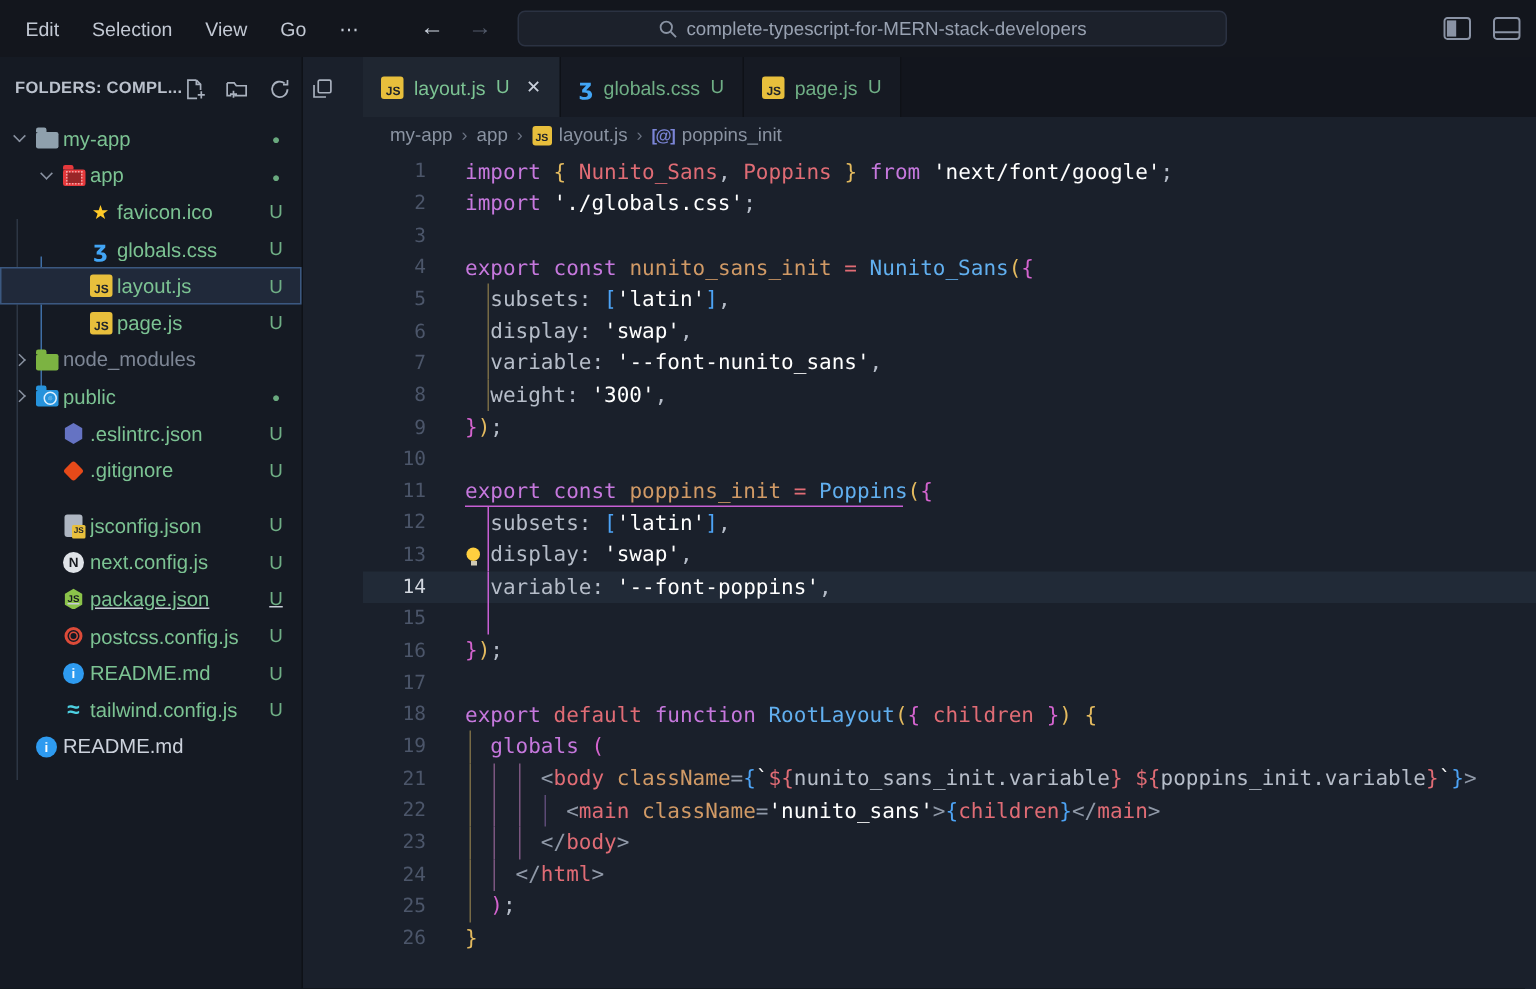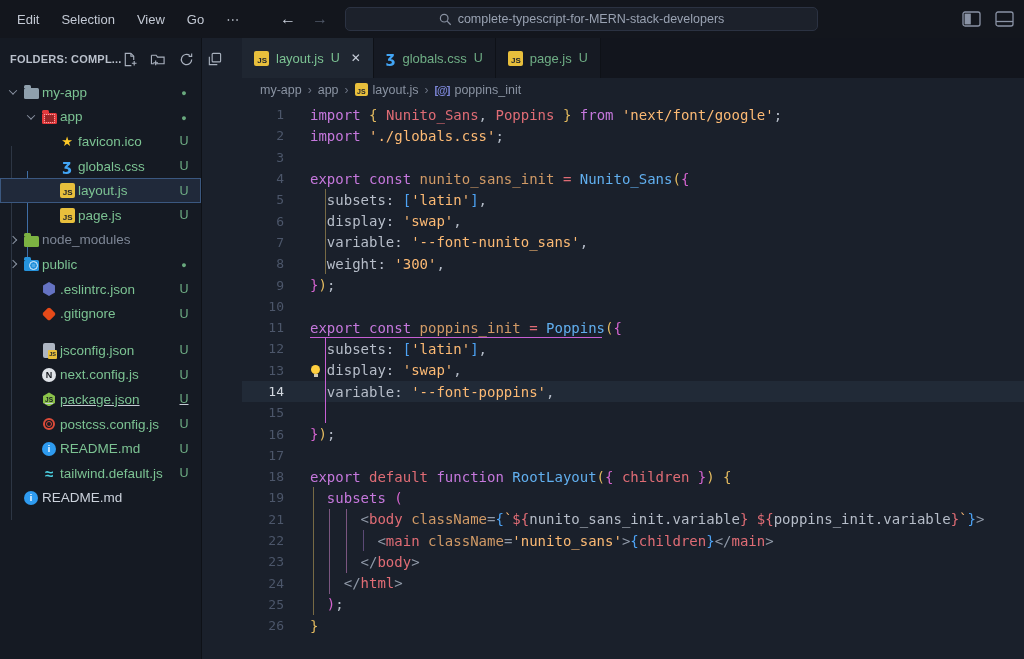--- a/index.html
+++ b/index.html
@@ -73,21 +73,21 @@
   .bc-sep { color:#6b7383; font-size:12px; }
   .bc-item { display:flex; align-items:center; gap:5px; }
   .bc-sym { color:#7c86d8; font-size:11px; font-weight:bold; letter-spacing:-1px; }
   
   #code { position:relative; padding-top:2px; font-family:"DejaVu Sans Mono", monospace; font-size:14px; }
   .cline { position:relative; height:21.3px; display:flex; white-space:pre; align-items:center; }
   .cline.cur { background:#212a37; }
   .ln { width:68px; flex:0 0 auto; text-align:right; padding-right:26px; color:#4c566a; font-size:13px; }
   .cline.cur .ln { color:#d3d8e0; }
   .ctext { flex:1 1 auto; }
-  .tk-kw{color:#c678dd} .tk-red{color:#e06c75} .tk-str{color:#fdba74} .tk-fn{color:#61afef}
+  .tk-kw{color:#c678dd} .tk-red{color:#e06c75} .tk-str{color:#ffffff} .tk-fn{color:#61afef}
   .tk-or{color:#d19a66} .tk-fg{color:#b6bdc9} .tk-pu{color:#9099a8}
   .tk-b1{color:#e3ba5f} .tk-b2{color:#d464cf} .tk-b3{color:#4da3f5}
   .guide { position:absolute; top:0; width:1px; height:100%; }
   .g-gold{background:#776a45} .g-pur{background:#c75fd4} .g-pink{background:#7b5680} .g-dpur{background:#5c4a76}
   .scope-h { position:absolute; left:68px; bottom:0; width:292px; height:1px; background:#c75fd4; }
   .bulb { position:absolute; left:69px; top:5px; width:9px; height:9px; border-radius:50%; background:#ffcf3f; }
   .bulb::after { content:""; position:absolute; left:2.5px; top:9px; width:4px; height:3px; background:#cfc9b5; }
   svg { display:block; }
 </style>
 </head>
@@ -296,21 +296,21 @@
             <span class="fi circle" style="--cc:#2e9bf0;color:#fff">i</span>
           </span>
           <span class="tlabel t-green">README.md</span>
           <span class="tbadge">U</span>
         </div>
         <div class="trow" style="padding-left: 23px;">
           <span class="chevslot"></span>
           <span class="iconslot">
             <span class="fi ic-tw">≈</span>
           </span>
-          <span class="tlabel t-green">tailwind.default.js</span>
+          <span class="tlabel t-green">tailwind.config.js</span>
           <span class="tbadge">U</span>
         </div>
         <div class="trow" style="padding-left: 5px;">
           <span class="chevslot"></span>
           <span class="iconslot">
             <span class="fi circle" style="--cc:#2e9bf0;color:#fff">i</span>
           </span>
           <span class="tlabel t-plain">README.md</span>
           <span class="tbadge"></span>
         </div>
@@ -367,21 +367,21 @@
         <div class="cline"><span class="ln">9</span><span class="ctext"><span class="tk-b2">}</span><span class="tk-b1">)</span><span class="tk-fg">;</span></span></div>
         <div class="cline"><span class="ln">10</span><span class="ctext"></span></div>
         <div class="cline"><span class="scope-h"></span><span class="ln">11</span><span class="ctext"><span class="tk-kw">export</span><span class="tk-kw"> const</span><span class="tk-or"> poppins_init</span><span class="tk-red"> =</span><span class="tk-fn"> Poppins</span><span class="tk-b1">(</span><span class="tk-b2">{</span></span></div>
         <div class="cline"><span class="guide g-pur" style="left: 83px;"></span><span class="ln">12</span><span class="ctext"><span class="tk-fg">  subsets: </span><span class="tk-b3">[</span><span class="tk-str">'latin'</span><span class="tk-b3">]</span><span class="tk-fg">,</span></span></div>
         <div class="cline"><span class="guide g-pur" style="left: 83px;"></span><span class="bulb"></span><span class="ln">13</span><span class="ctext"><span class="tk-fg">  display: </span><span class="tk-str">'swap'</span><span class="tk-fg">,</span></span></div>
         <div class="cline cur"><span class="guide g-pur" style="left: 83px;"></span><span class="ln">14</span><span class="ctext"><span class="tk-fg">  variable: </span><span class="tk-str">'--font-poppins'</span><span class="tk-fg">,</span></span></div>
         <div class="cline"><span class="guide g-pur" style="left: 83px;"></span><span class="ln">15</span></div>
         <div class="cline"><span class="ln">16</span><span class="ctext"><span class="tk-b2">}</span><span class="tk-b1">)</span><span class="tk-fg">;</span></span></div>
         <div class="cline"><span class="ln">17</span><span class="ctext"></span></div>
         <div class="cline"><span class="ln">18</span><span class="ctext"><span class="tk-kw">export</span><span class="tk-red"> default</span><span class="tk-kw"> function</span><span class="tk-fn"> RootLayout</span><span class="tk-b1">(</span><span class="tk-b2">{</span><span class="tk-red"> children </span><span class="tk-b2">}</span><span class="tk-b1">)</span><span class="tk-b1"> {</span></span></div>
-        <div class="cline"><span class="guide g-gold" style="left: 71px;"></span><span class="ln">19</span><span class="ctext"><span class="tk-kw">  subsets</span><span class="tk-b2"> (</span></span></div>
+        <div class="cline"><span class="guide g-gold" style="left: 71px;"></span><span class="ln">19</span><span class="ctext"><span class="tk-kw">  globals</span><span class="tk-b2"> (</span></span></div>
         <div class="cline"><span class="guide g-gold" style="left: 71px;"></span><span class="guide g-pink" style="left: 87px;"></span><span class="guide g-pink" style="left: 104px;"></span><span class="ln">21</span><span class="ctext"><span class="tk-pu">      &lt;</span><span class="tk-red">body</span><span class="tk-or"> className</span><span class="tk-pu">=</span><span class="tk-b3">{</span><span class="tk-str">`</span><span class="tk-red">${</span><span class="tk-fg">nunito_sans_init.variable</span><span class="tk-red">}</span><span class="tk-fg"> </span><span class="tk-red">${</span><span class="tk-fg">poppins_init.variable</span><span class="tk-red">}</span><span class="tk-str">`</span><span class="tk-b3">}</span><span class="tk-pu">&gt;</span></span></div>
         <div class="cline"><span class="guide g-gold" style="left: 71px;"></span><span class="guide g-pink" style="left: 87px;"></span><span class="guide g-pink" style="left: 104px;"></span><span class="guide g-dpur" style="left: 121px;"></span><span class="ln">22</span><span class="ctext"><span class="tk-pu">        &lt;</span><span class="tk-red">main</span><span class="tk-or"> className</span><span class="tk-pu">=</span><span class="tk-str">'nunito_sans'</span><span class="tk-pu">&gt;</span><span class="tk-b3">{</span><span class="tk-red">children</span><span class="tk-b3">}</span><span class="tk-pu">&lt;/</span><span class="tk-red">main</span><span class="tk-pu">&gt;</span></span></div>
         <div class="cline"><span class="guide g-gold" style="left: 71px;"></span><span class="guide g-pink" style="left: 87px;"></span><span class="guide g-pink" style="left: 104px;"></span><span class="ln">23</span><span class="ctext"><span class="tk-pu">      &lt;/</span><span class="tk-red">body</span><span class="tk-pu">&gt;</span></span></div>
         <div class="cline"><span class="guide g-gold" style="left: 71px;"></span><span class="guide g-pink" style="left: 87px;"></span><span class="ln">24</span><span class="ctext"><span class="tk-pu">    &lt;/</span><span class="tk-red">html</span><span class="tk-pu">&gt;</span></span></div>
         <div class="cline"><span class="guide g-gold" style="left: 71px;"></span><span class="ln">25</span><span class="ctext"><span class="tk-fg">  </span><span class="tk-b2">)</span><span class="tk-fg">;</span></span></div>
         <div class="cline"><span class="ln">26</span><span class="ctext"><span class="tk-b1">}</span></span></div>
       </div>
   </div>
 
 </div>

